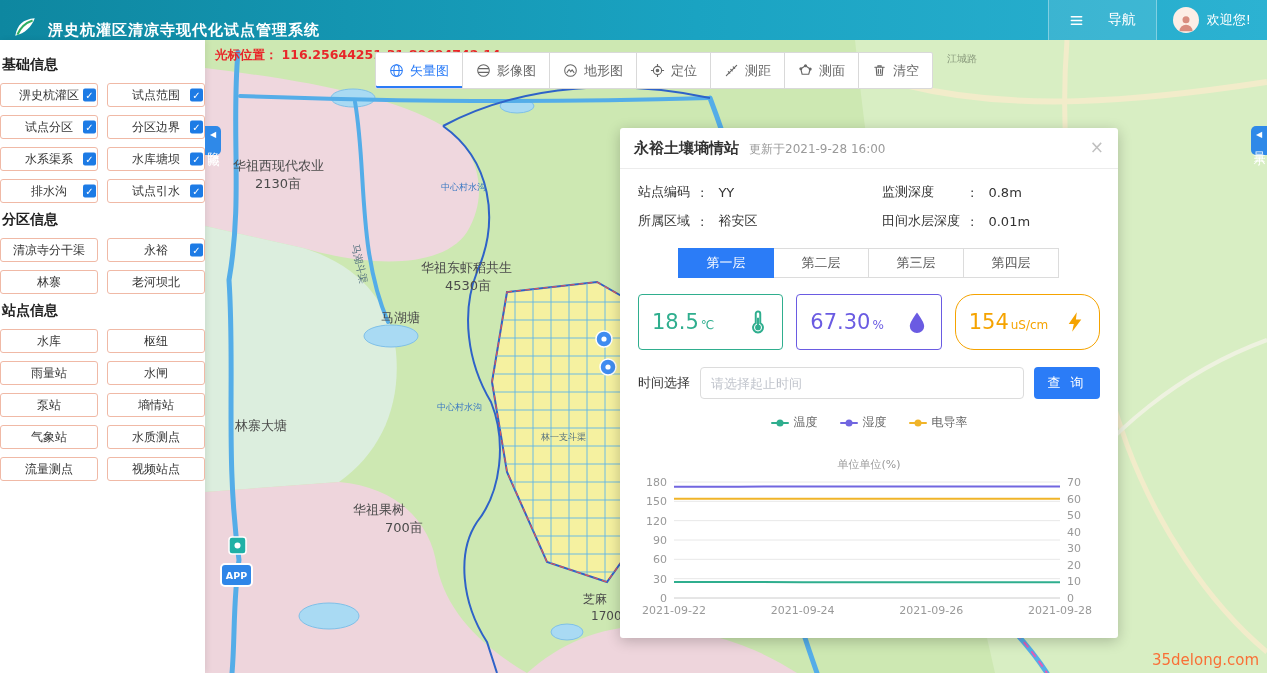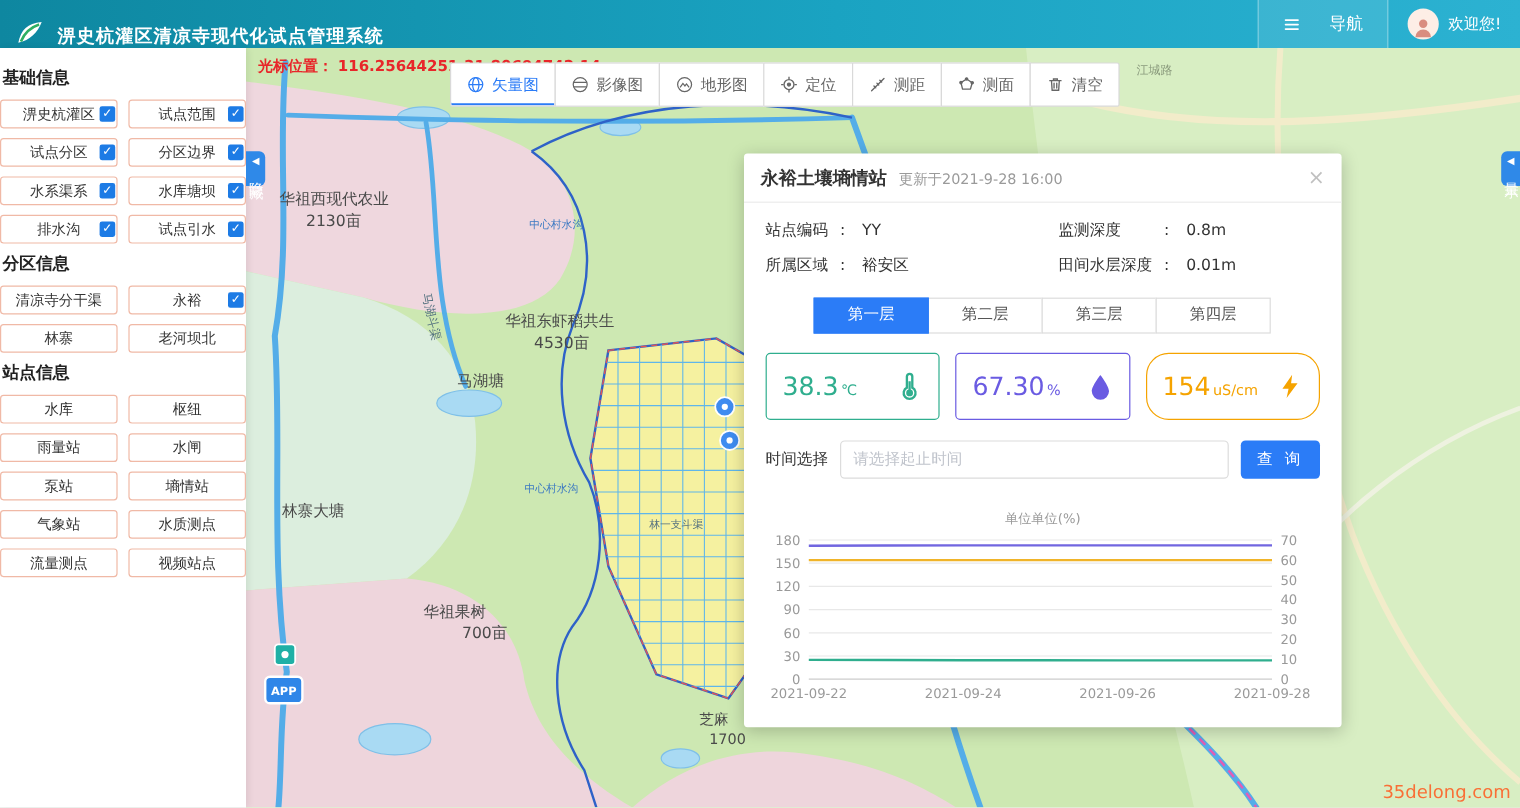--- a/index.html
+++ b/index.html
@@ -389,21 +389,21 @@
               </div>
             </div>
           <div class="tabs-row">
               <div class="tab active">第一层</div>
               <div class="tab">第二层</div>
               <div class="tab">第三层</div>
               <div class="tab">第四层</div>
             </div>
           <div class="cards-row">
               <div class="mcard" style="border-color: rgb(47, 174, 142);">
-                <div class="mval-box" style="color: rgb(47, 174, 142);"><span class="mval">38.3</span><span class="munit">℃</span></div>
+                <div class="mval-box" style="color: rgb(47, 174, 142);"><span class="mval">18.5</span><span class="munit">℃</span></div>
                 <span class="micon" style="color: rgb(47, 174, 142);">
                   <svg viewBox="0 0 16 16">
                     <path d="M6.5 2.5a1.5 1.5 0 0 1 3 0v6.2a3.3 3.3 0 1 1-3 0Z" fill="none" stroke="currentColor" stroke-width="1.3"></path>
                     <circle cx="8" cy="11.6" r="1.9" fill="currentColor"></circle>
                     <path d="M8 10.5V5.2" stroke="currentColor" stroke-width="1.3"></path>
                   </svg>
                 </span>
               </div>
               <div class="mcard" style="border-color: rgb(106, 91, 226);">
                 <div class="mval-box" style="color: rgb(106, 91, 226);"><span class="mval">67.30</span><span class="munit">%</span></div>
@@ -420,20 +420,40 @@
                     <path d="M9.2 1.5L3.8 9.3h3.4L6.1 14.5l6.1-8.2H8.6Z" fill="currentColor"></path>
                   </svg>
                 </span>
               </div>
             </div>
           <div class="time-row">
             <span class="time-label">时间选择</span>
             <input class="time-input" placeholder="请选择起止时间" style="">
             <button class="query-btn">查 询</button>
           </div>
+          <div class="legend-row">
+              <div class="lg-item">
+                <span class="lg-mark" style="background: rgb(47, 174, 142);">
+                  <span class="lg-dot" style="background: rgb(47, 174, 142);"></span>
+                </span>
+                <span class="lg-lbl">温度</span>
+              </div>
+              <div class="lg-item">
+                <span class="lg-mark" style="background: rgb(113, 102, 224);">
+                  <span class="lg-dot" style="background: rgb(113, 102, 224);"></span>
+                </span>
+                <span class="lg-lbl">湿度</span>
+              </div>
+              <div class="lg-item">
+                <span class="lg-mark" style="background: rgb(240, 180, 41);">
+                  <span class="lg-dot" style="background: rgb(240, 180, 41);"></span>
+                </span>
+                <span class="lg-lbl">电导率</span>
+              </div>
+            </div>
           <div class="axis-titles">
             <span>单位</span>
             <span>单位(%)</span>
           </div>
           <svg class="chart-svg" viewBox="0 0 462 150" preserveAspectRatio="none">
               <text x="29" y="128" text-anchor="end" font-size="11" fill="#999">0</text>
               <line x1="36" y1="104.66666666666667" x2="422" y2="104.66666666666667" stroke="#e8e8e8" stroke-width="1"></line>
               <text x="29" y="108.66666666666667" text-anchor="end" font-size="11" fill="#999">30</text>
               <line x1="36" y1="85.33333333333334" x2="422" y2="85.33333333333334" stroke="#e8e8e8" stroke-width="1"></line>
               <text x="29" y="89.33333333333334" text-anchor="end" font-size="11" fill="#999">60</text>

